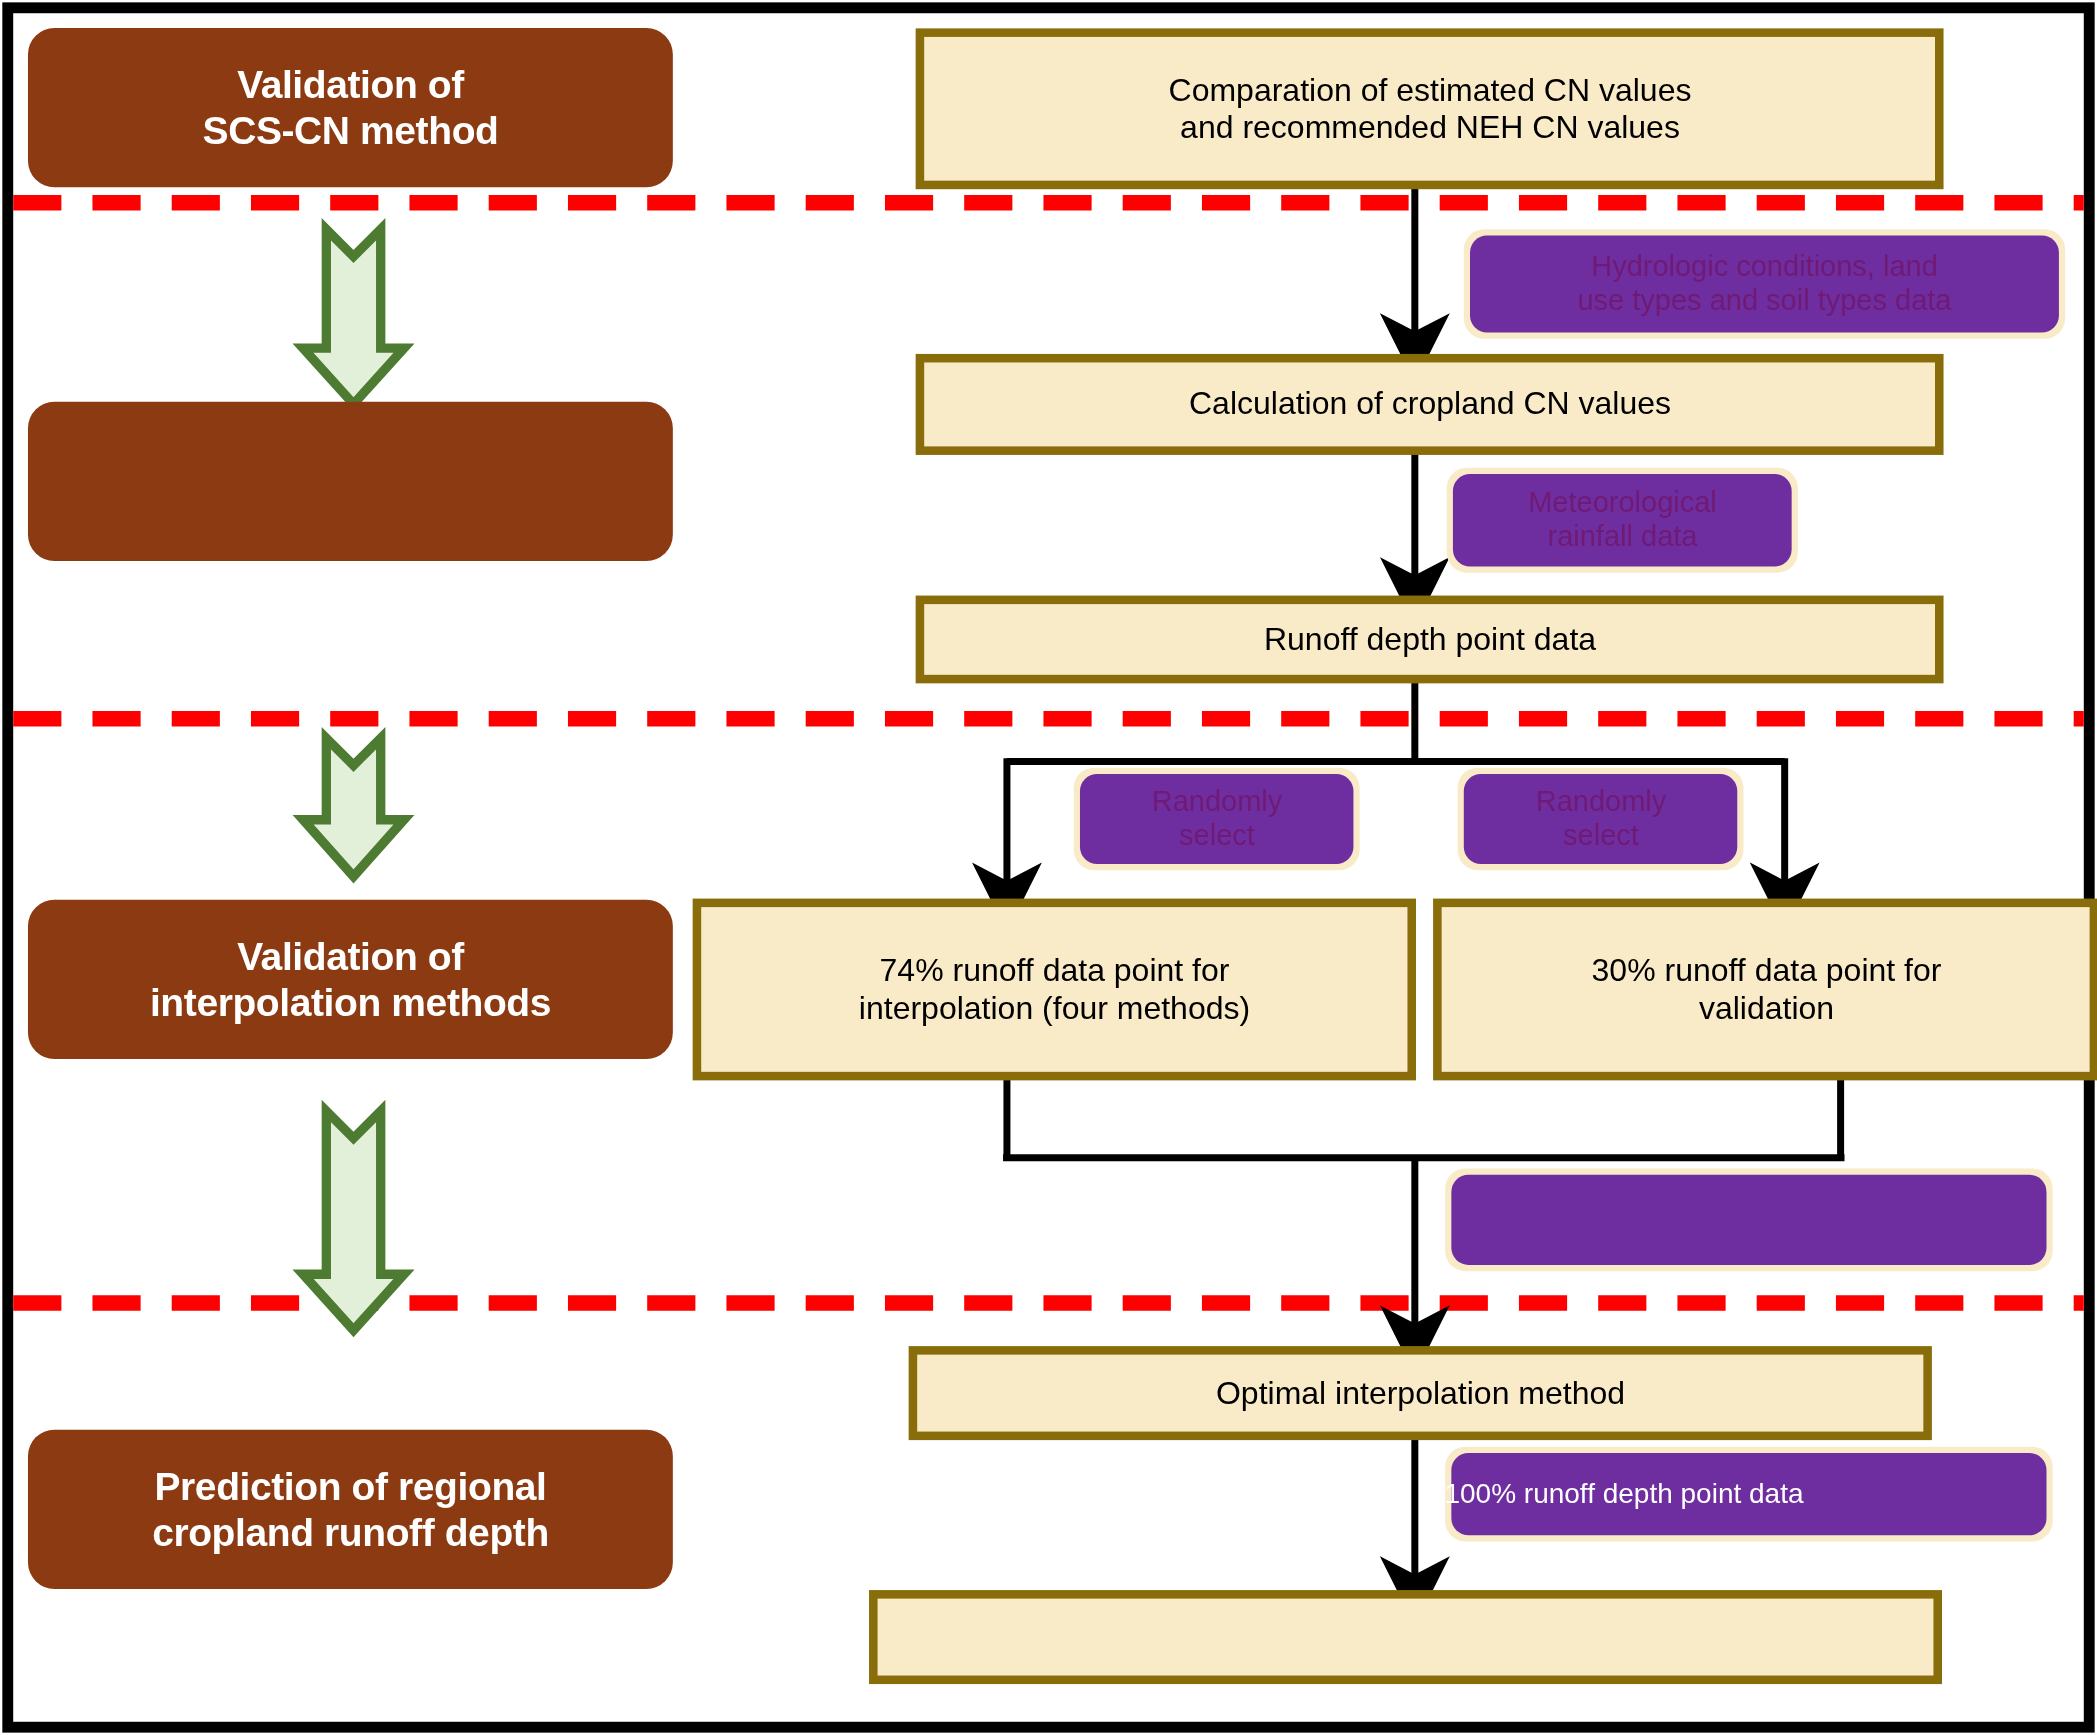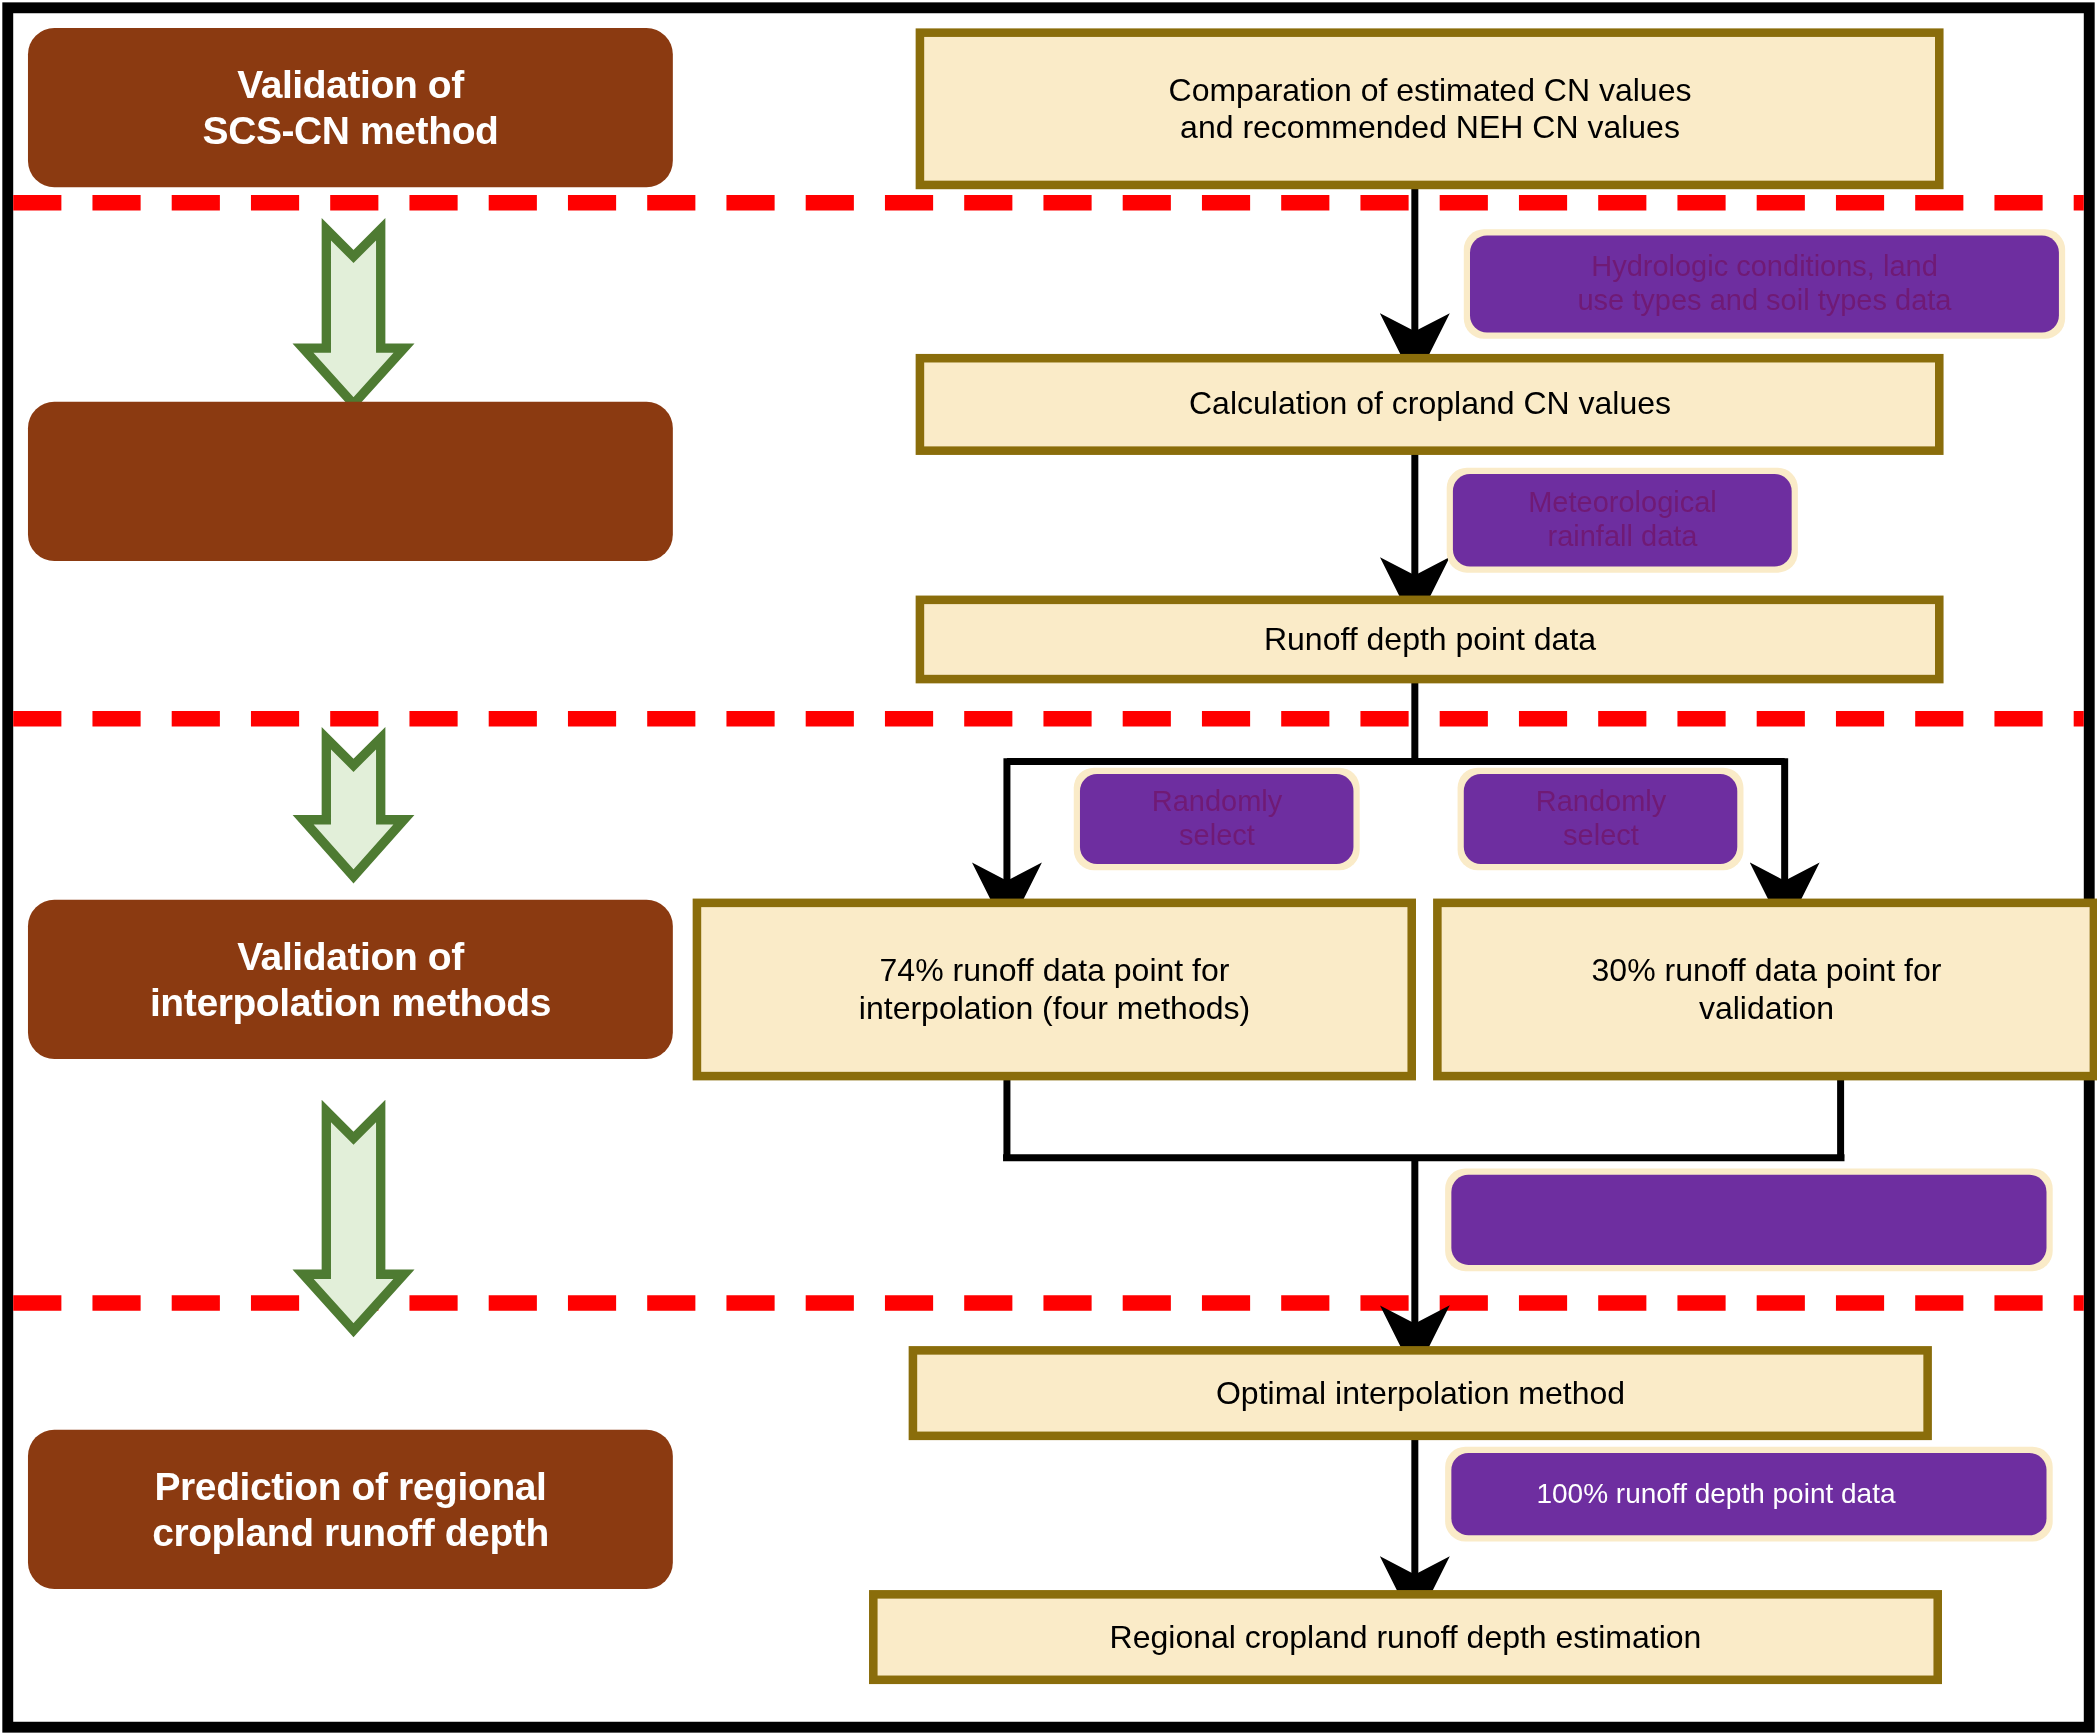--- a/index.html
+++ b/index.html
@@ -151,26 +151,25 @@
 
   <div class="node-text process-text" style="left:920px; top:33px; width:1020px; height:152px;">Comparation of estimated CN values
 and recommended NEH CN values</div>
   <div class="node-text process-text" style="left:920px; top:358px; width:1020px; height:92px;">Calculation of cropland CN values</div>
   <div class="node-text process-text" style="left:920px; top:600px; width:1020px; height:79px;">Runoff depth point data</div>
   <div class="node-text process-text" style="left:697px; top:903px; width:715px; height:173px;">74% runoff data point for
 interpolation (four methods)</div>
   <div class="node-text process-text" style="left:1438px; top:903px; width:657px; height:173px;">30% runoff data point for
 validation</div>
   <div class="node-text process-text" style="left:913px; top:1351px; width:1015px; height:85px;">Optimal interpolation method</div>
-  <div class="node-text process-text" style="left:873px; top:1595px; width:1065px; height:85px;">Regional cropland  runoff  depth estimation</div>
 
   <div class="node-text annot-text" style="left:1470px; top:235px; width:589px; height:97px;">Hydrologic conditions, land
 use types and soil types data</div>
   <div class="node-text annot-text" style="left:1453px; top:474px; width:339px; height:92px;">Meteorological
 rainfall data</div>
   <div class="node-text annot-text" style="left:1080px; top:774px; width:274px; height:90px;">Randomly
 select</div>
   <div class="node-text annot-text" style="left:1464px; top:774px; width:274px; height:90px;">Randomly
 select</div>
-  <div class="node-text annot-text-sm" style="left:1472px; top:1453px; width:488px; height:82px;">100% runoff depth point data</div>
+  <div class="node-text annot-text-sm" style="left:1380px; top:1453px; width:488px; height:82px;">100% runoff depth point data</div>
 
 </div>
 
 
 </body></html>

